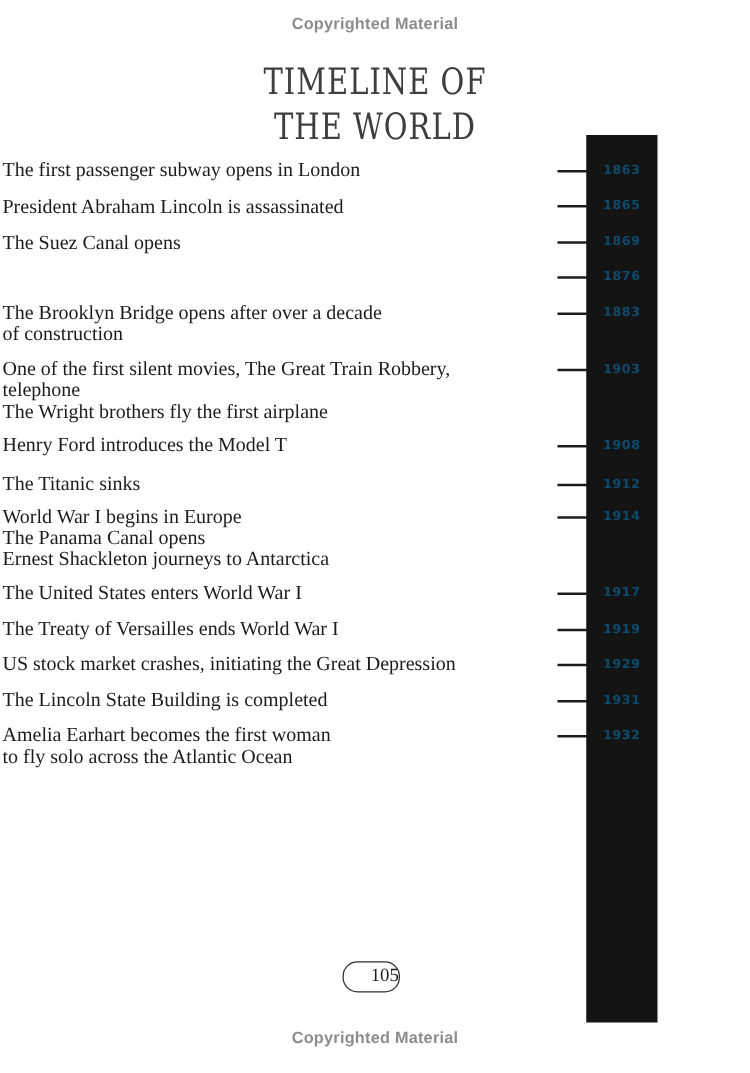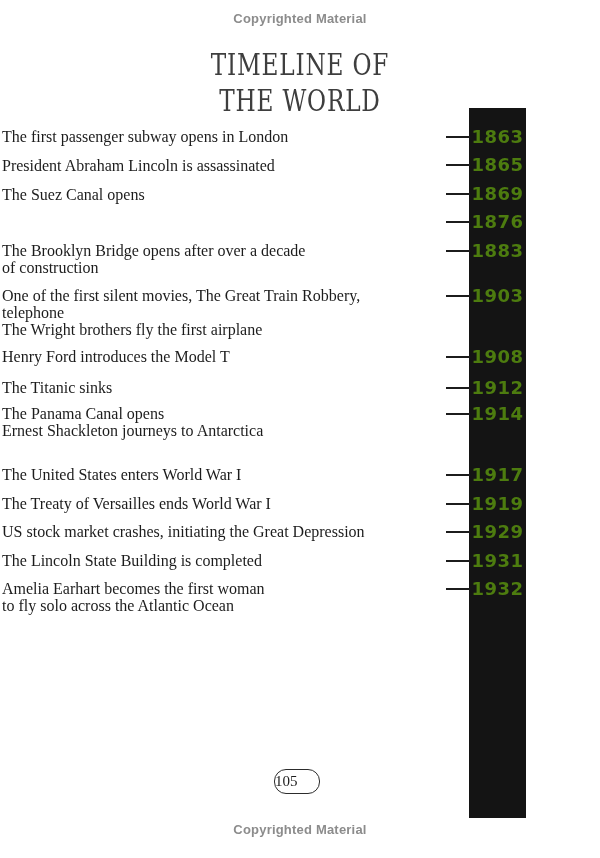--- a/index.html
+++ b/index.html
@@ -8,28 +8,28 @@
   .copyright{position:absolute;left:0;width:100%;text-align:center;
         font-family:Liberation Sans, sans-serif;font-weight:bold;font-size:13px;
         color:#8c8c8c;letter-spacing:.2px;}
   .copyright.top{top:11px;}
   .copyright.bottom{top:822px;}
   .title{position:absolute;top:47px;left:0;width:100%;text-align:center;
         font-family:"DejaVu Serif",serif;font-size:29px;line-height:36px;
         color:#3e3e3e;letter-spacing:1px;transform:scaleX(.8);}
   .bar{position:absolute;left:469px;top:108px;width:57px;height:710px;background:#141414;}
   .year{position:absolute;left:469px;width:57px;height:20px;line-height:20px;text-align:center;
-        font-family:"DejaVu Sans",sans-serif;font-weight:bold;font-size:18px;color:#4d7c0f;
+        font-family:"DejaVu Sans",sans-serif;font-weight:bold;font-size:10px;color:#0c4a6e;
         letter-spacing:.5px;z-index:2;}
   .dash{position:absolute;left:446px;width:24px;height:2px;background:#1c1c1c;}
   .entry{position:absolute;right:153px;width:445px;
         font-size:16px;line-height:17px;color:#1c1c1c;}
   .entry .it{}
   .badge{position:absolute;left:274px;top:769px;width:44px;height:23px;
-        border:1.5px solid #2c2c2c;border-radius:12px;text-align:left;line-height:23px;
+        border:1.5px solid #2c2c2c;border-radius:12px;text-align:right;line-height:23px;
         font-size:15px;color:#1c1c1c;background:#fff;}
 </style>
 </head>
 <body>
 
 <div class="page">
 
   <div class="copyright top">Copyrighted Material</div>
 
   <div class="title">
@@ -87,20 +87,21 @@
     <div><span>telephone</span></div>
     <div><span>The Wright brothers fly the first airplane</span></div>
   </div>
   <div class="entry" style="top:348px">
     <div><span>Henry Ford introduces the Model T</span></div>
   </div>
   <div class="entry" style="top:379px">
     <div><span>The </span><span class="it">Titanic</span><span> sinks</span></div>
   </div>
   <div class="entry" style="top:405px">
+    <div><span>World War I begins in Europe</span></div>
     <div><span>The Panama Canal opens</span></div>
     <div><span>Ernest Shackleton journeys to Antarctica</span></div>
   </div>
   <div class="entry" style="top:466px">
     <div><span>The United States enters World War I</span></div>
   </div>
   <div class="entry" style="top:495px">
     <div><span>The Treaty of Versailles ends World War I</span></div>
   </div>
   <div class="entry" style="top:523px">

